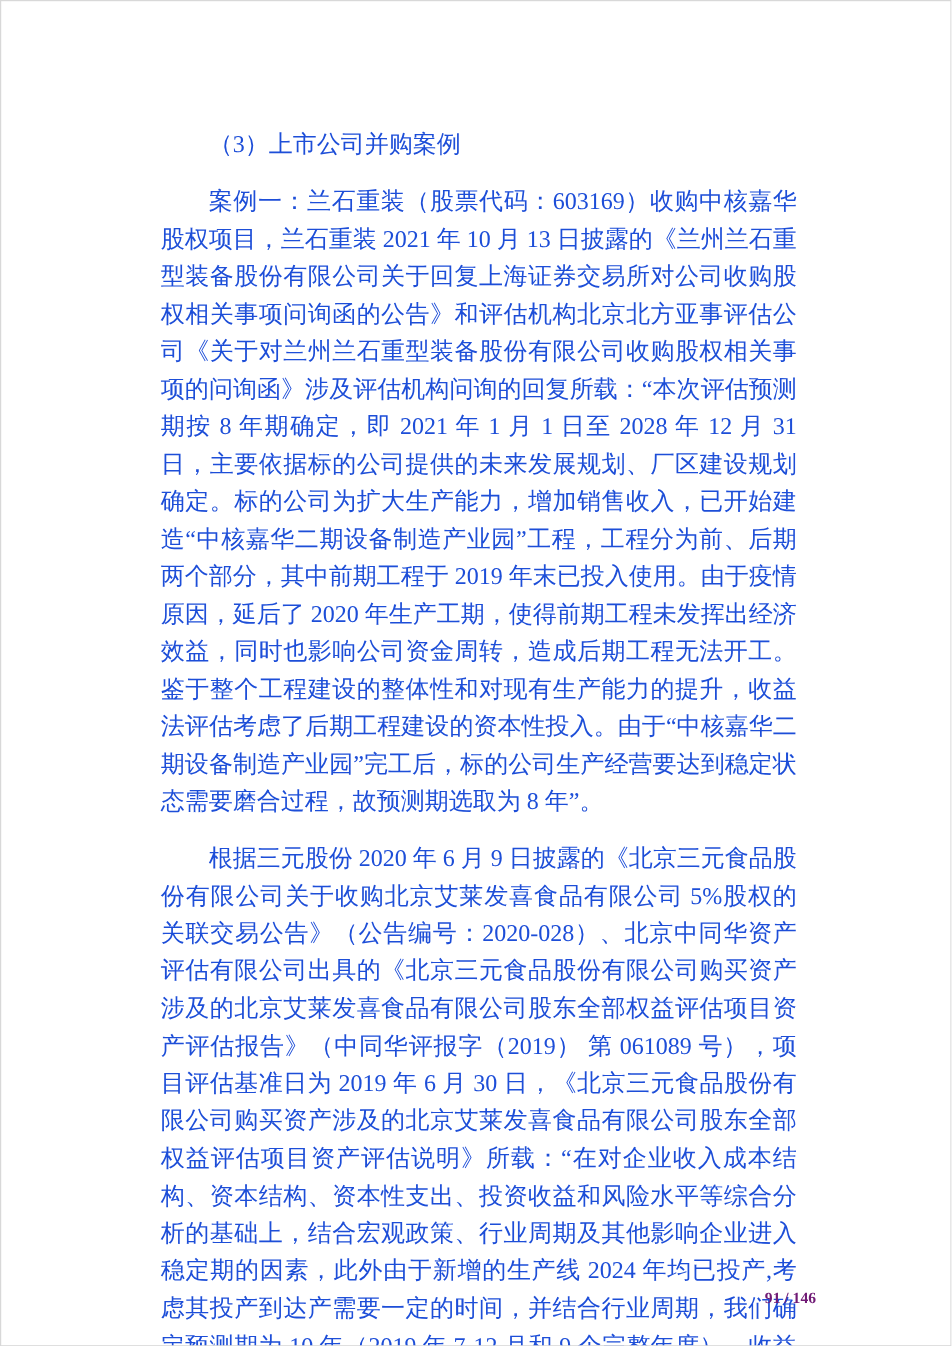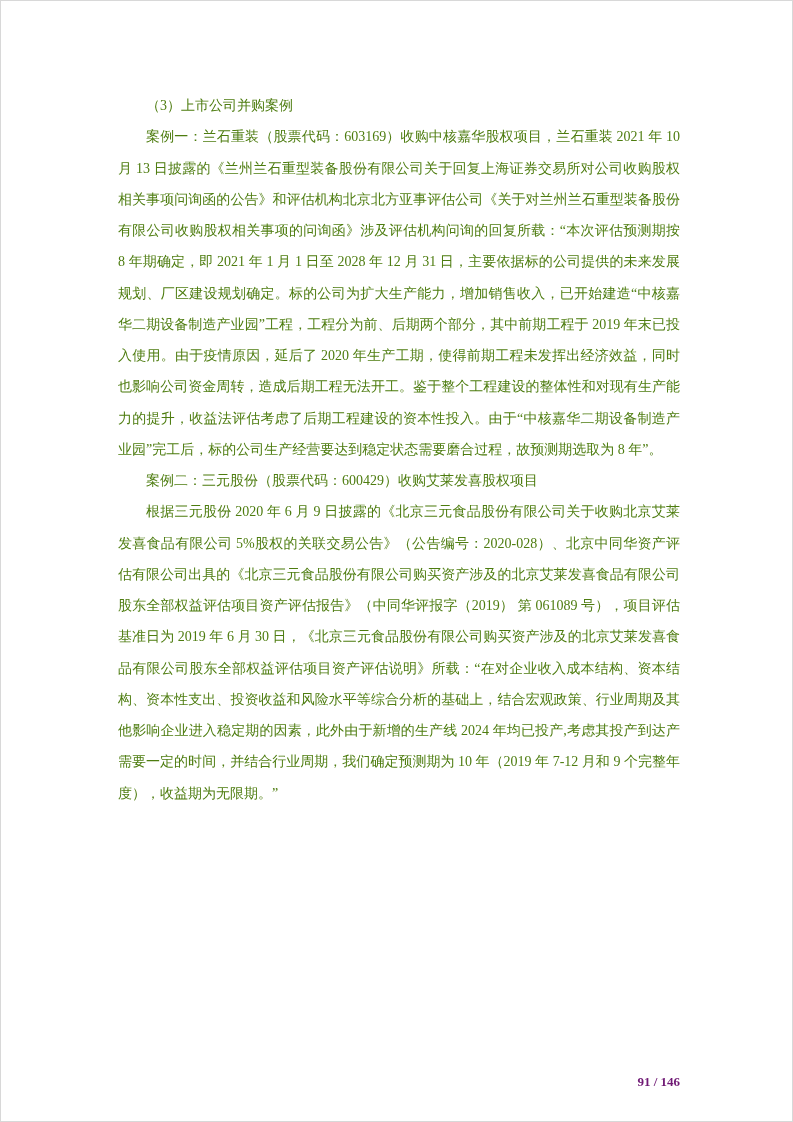--- a/index.html
+++ b/index.html
@@ -17,24 +17,24 @@
     overflow: hidden;
     font-family: "Liberation Serif", "DejaVu Serif", serif;
   }
   .content {
     position: absolute;
     left: 117px;
     top: 89px;
     width: 562px;
   }
   .para {
-    margin: 0;
-    font-size: 14px;
+    margin: 16px;
+    font-size: 20px;
     line-height: 31.25px;
-    color: #4d7c0f;
+    color: #1d4ed8;
     text-indent: 2em;
     text-align: justify;
     letter-spacing: 0;
     word-break: break-all;
   }
   .para.heading {
     text-align: left;
   }
   .page-footer {
     position: absolute;
@@ -49,17 +49,16 @@
     font-family: Liberation Serif, serif;
   }
 </style>
 </head>
 <body>
 
 <div class="page">
   <div class="content">
     <p class="para heading">（3）上市公司并购案例</p>
     <p class="para">案例一：兰石重装（股票代码：603169）收购中核嘉华股权项目，兰石重装 2021 年 10 月 13 日披露的《兰州兰石重型装备股份有限公司关于回复上海证券交易所对公司收购股权相关事项问询函的公告》和评估机构北京北方亚事评估公司《关于对兰州兰石重型装备股份有限公司收购股权相关事项的问询函》涉及评估机构问询的回复所载：“本次评估预测期按 8 年期确定，即 2021 年 1 月 1 日至 2028 年 12 月 31 日，主要依据标的公司提供的未来发展规划、厂区建设规划确定。标的公司为扩大生产能力，增加销售收入，已开始建造“中核嘉华二期设备制造产业园”工程，工程分为前、后期两个部分，其中前期工程于 2019 年末已投入使用。由于疫情原因，延后了 2020 年生产工期，使得前期工程未发挥出经济效益，同时也影响公司资金周转，造成后期工程无法开工。鉴于整个工程建设的整体性和对现有生产能力的提升，收益法评估考虑了后期工程建设的资本性投入。由于“中核嘉华二期设备制造产业园”完工后，标的公司生产经营要达到稳定状态需要磨合过程，故预测期选取为 8 年”。</p>
-    <p class="para">案例二：三元股份（股票代码：600429）收购艾莱发喜股权项目</p>
     <p class="para">根据三元股份 2020 年 6 月 9 日披露的《北京三元食品股份有限公司关于收购北京艾莱发喜食品有限公司 5%股权的关联交易公告》（公告编号：2020-028）、北京中同华资产评估有限公司出具的《北京三元食品股份有限公司购买资产涉及的北京艾莱发喜食品有限公司股东全部权益评估项目资产评估报告》（中同华评报字（2019） 第 061089 号），项目评估基准日为 2019 年 6 月 30 日，《北京三元食品股份有限公司购买资产涉及的北京艾莱发喜食品有限公司股东全部权益评估项目资产评估说明》所载：“在对企业收入成本结构、资本结构、资本性支出、投资收益和风险水平等综合分析的基础上，结合宏观政策、行业周期及其他影响企业进入稳定期的因素，此外由于新增的生产线 2024 年均已投产,考虑其投产到达产需要一定的时间，并结合行业周期，我们确定预测期为 10 年（2019 年 7-12 月和 9 个完整年度），收益期为无限期。”</p>
   </div>
   <div class="page-footer">91 / 146</div>
 </div>
 
 </body></html>

